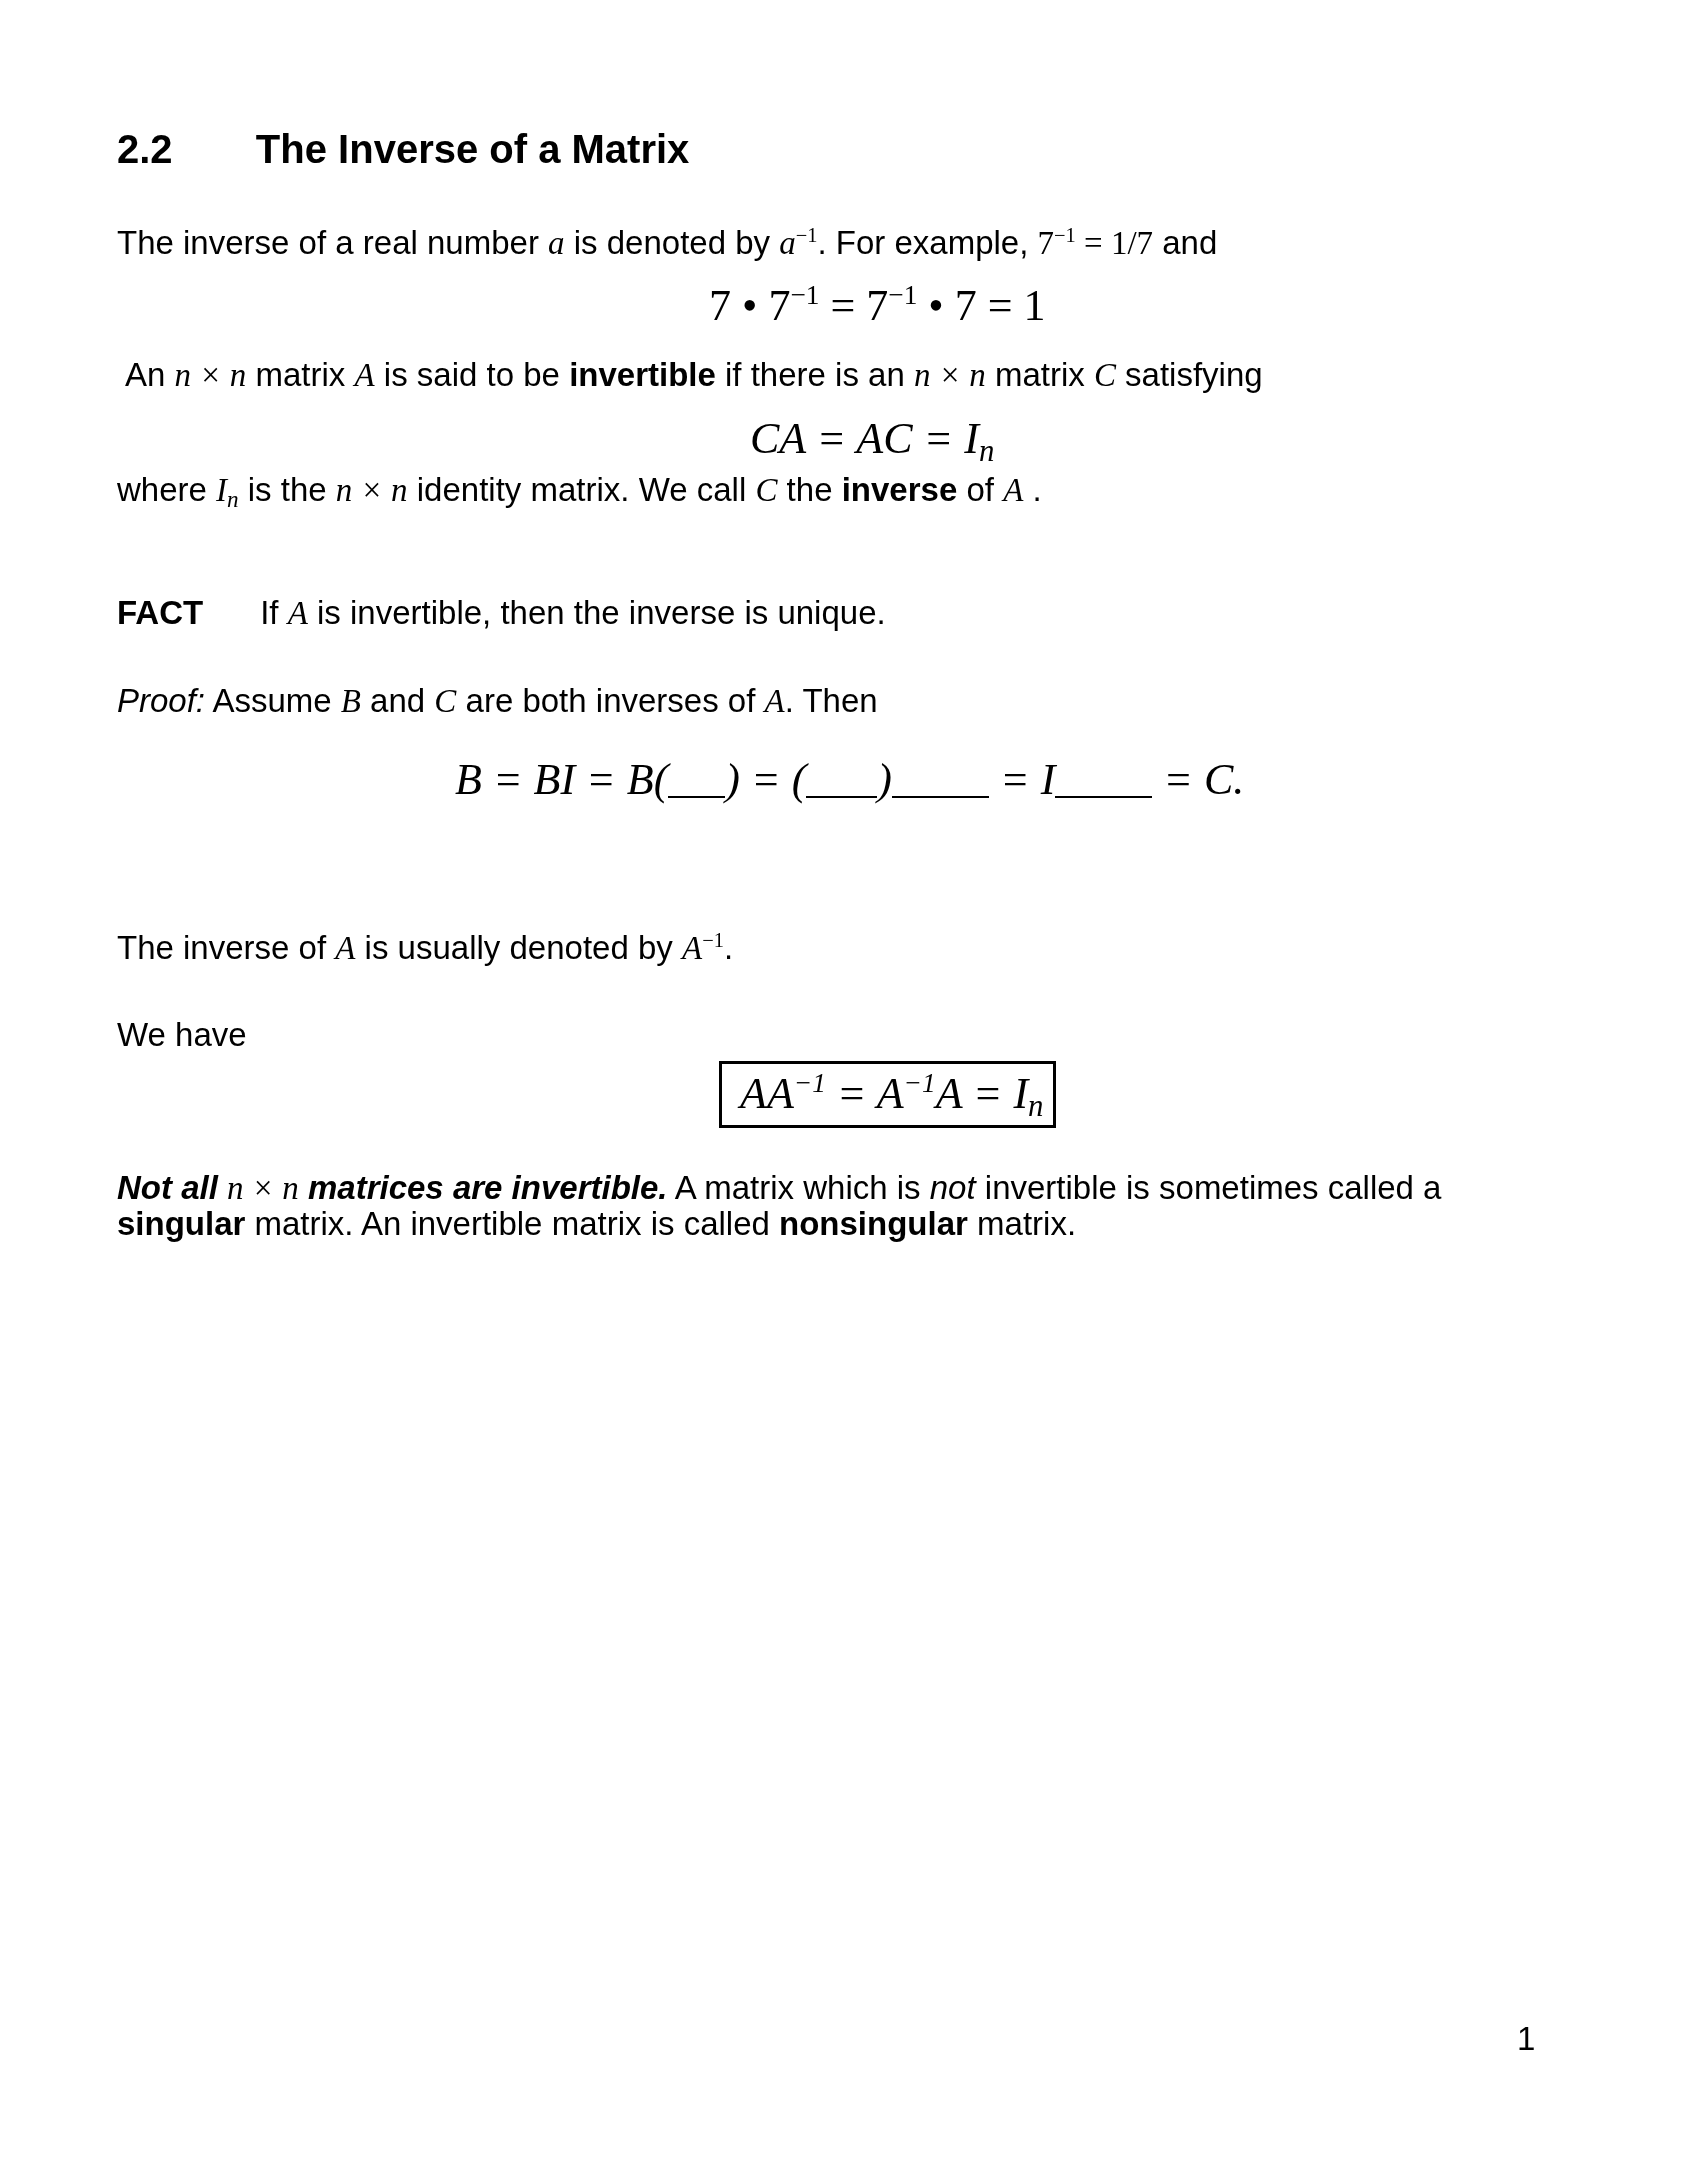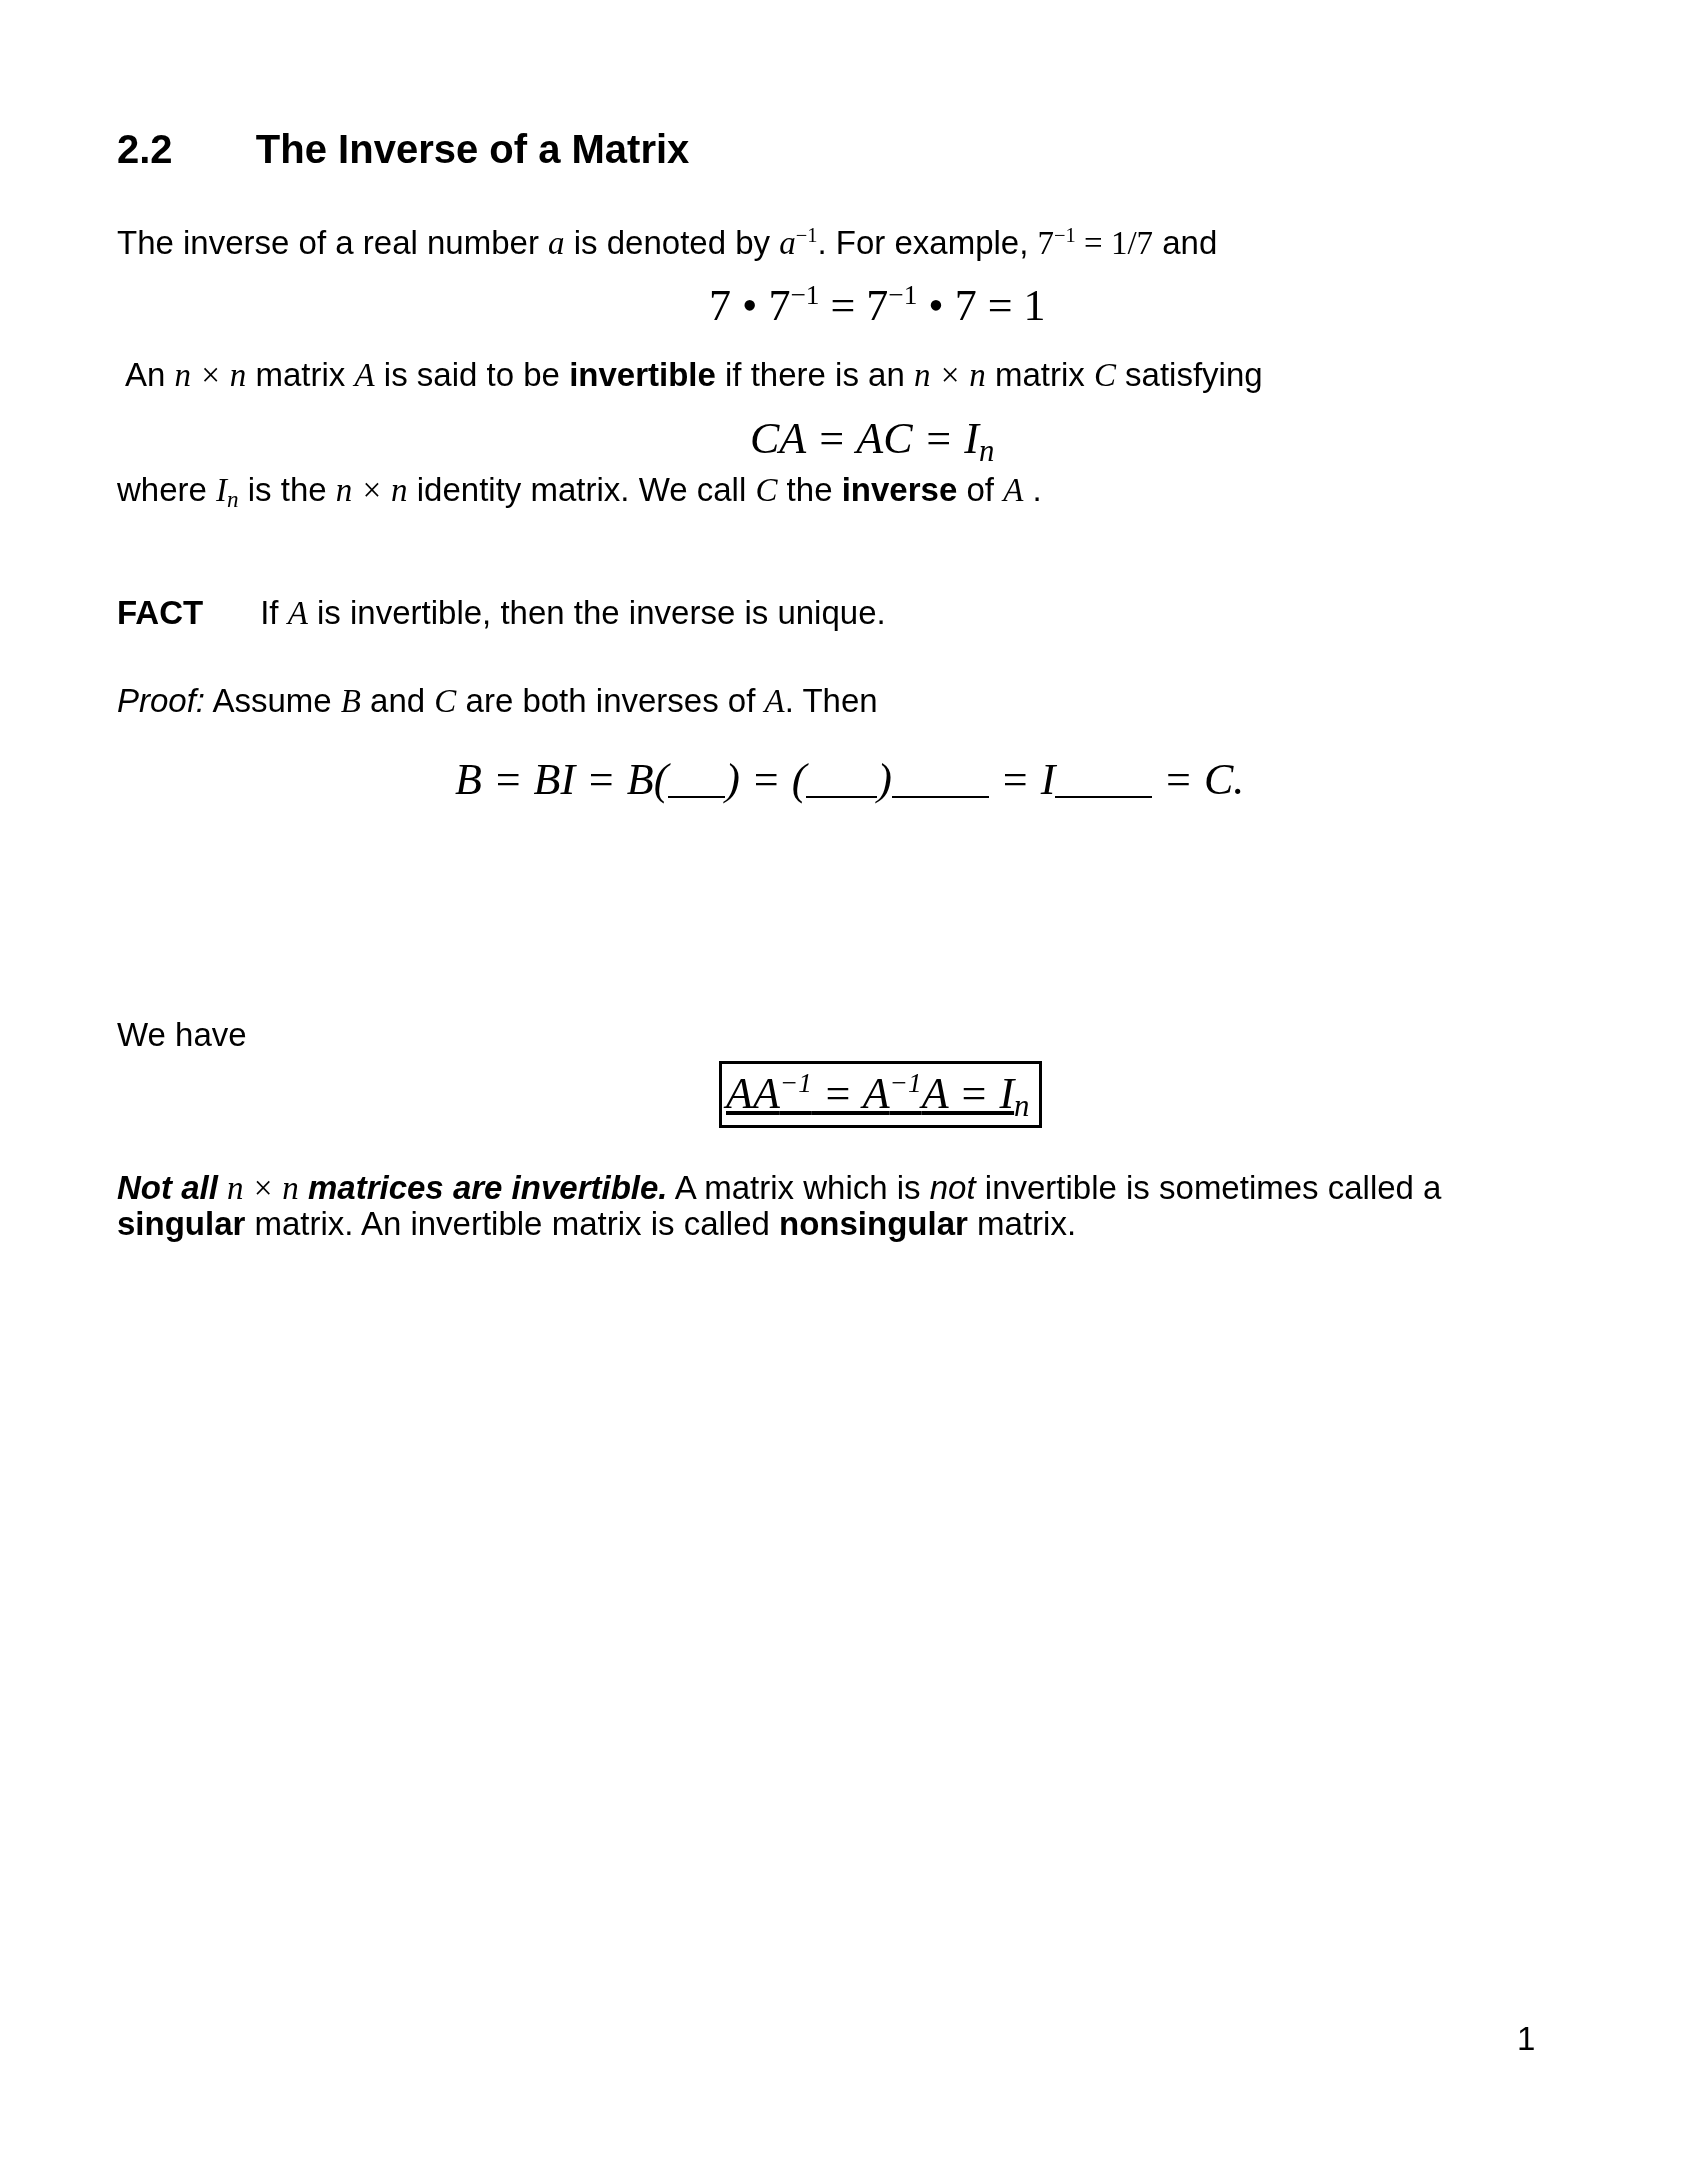--- a/index.html
+++ b/index.html
@@ -8,21 +8,21 @@
   .sans { font-family: "Liberation Sans", sans-serif; }
   .m { font-family: "Liberation Serif", serif; font-style: italic; }
   .mr { font-family: "Liberation Serif", serif; }
   .abs { position: absolute; white-space: nowrap; }
   .body-text { font-family: "Liberation Sans", sans-serif; font-size: 33px; }
   .heading { font-family: "Liberation Sans", sans-serif; font-weight: bold; font-size: 40px; }
   sup { font-size: 0.62em; vertical-align: 0.6em; line-height: 0; }
   sub { font-size: 0.7em; vertical-align: -0.25em; line-height: 0; }
   .eq { font-family: "Liberation Serif", serif; font-size: 44px; }
   .blank { display: inline-block; border-bottom: 2px solid #000; height: 28px; vertical-align: -4px; }
-  .boxed { border: 3px solid #000; padding: 4px 10px 6px 4px; text-decoration: underline; }
+  .boxed { border: 3px solid #000; padding: 4px 10px 6px 18px; }
   .qed { display: inline-block; width: 14px; height: 16px; background: #000; vertical-align: -2px; margin-left: 4px; }
   b { font-weight: bold; }
 </style>
 </head>
 <body>
 
 <div class="page">
 
   <div class="abs heading" style="left:117px; top:127px;">
     <span>2.2</span>
@@ -56,20 +56,23 @@
 
   <div class="abs body-text" style="left:117px; top:682px;">
     <i>Proof:</i><span> Assume </span><span class="m">B</span><span> and </span><span class="m">C</span><span> are both inverses of </span><span class="m">A</span><span>.  Then</span>
   </div>
 
   <div class="abs eq m" style="left:455px; top:754px;">
     <span>B = BI = B(</span><span class="blank" style="width:57px;"></span><span>) = (</span><span class="blank" style="width:71px;"></span><span>)</span><span class="blank" style="width:97px;"></span><span> = I</span><span class="blank" style="width:97px;"></span><span> = C.</span>
   </div>
 
 
+  <div class="abs body-text" style="left:117px; top:929px;">
+    <span>The inverse of </span><span class="m">A</span><span> is usually denoted by </span><span class="m">A</span><sup class="mr">−1</sup><span>.</span>
+  </div>
 
   <div class="abs body-text" style="left:117px; top:1016px;">We have</div>
 
   <div class="abs eq m boxed" style="left:719px; top:1061px;">
     <span>AA</span><sup class="mr">−1</sup><span> = A</span><sup class="mr">−1</sup><span>A = I</span><sub>n</sub>
   </div>
 
   <div class="abs body-text" style="left:117px; top:1170px; line-height:36px;">
     <div>
       <b><i>Not all </i></b><span class="m">n × n</span><b><i> matrices are invertible.</i></b><span> A matrix which is </span><i>not</i><span> invertible is sometimes called a</span>

